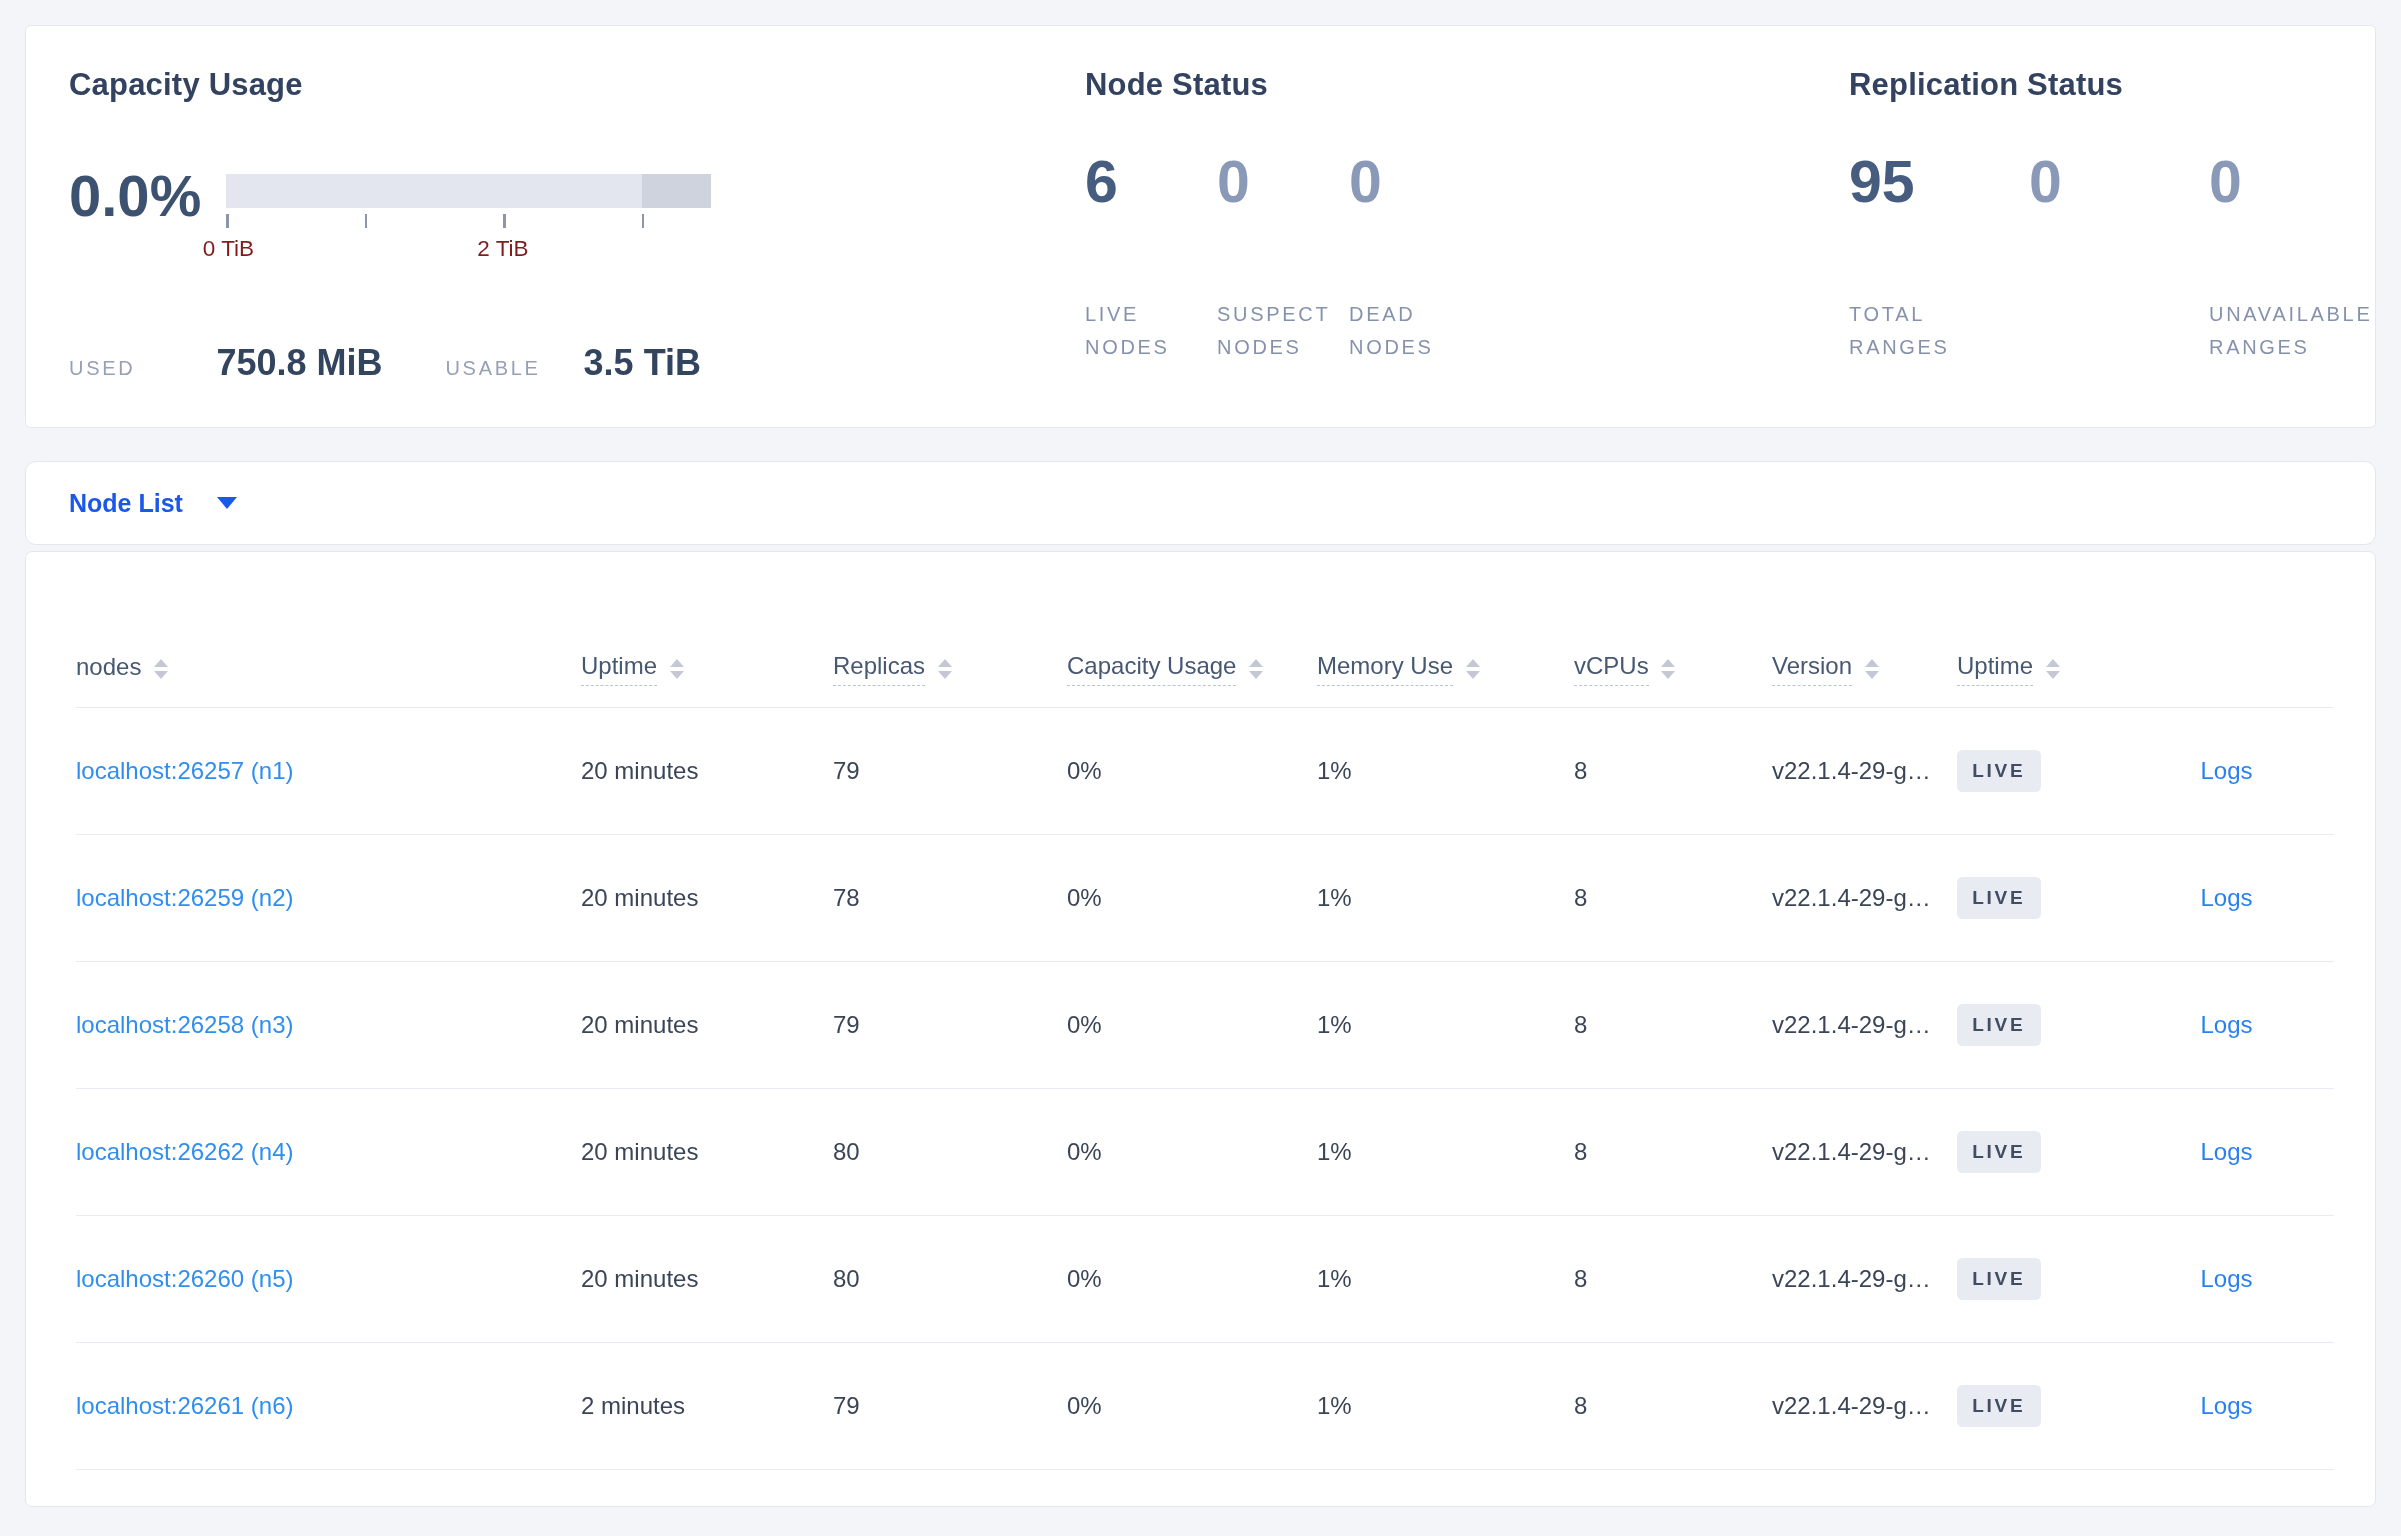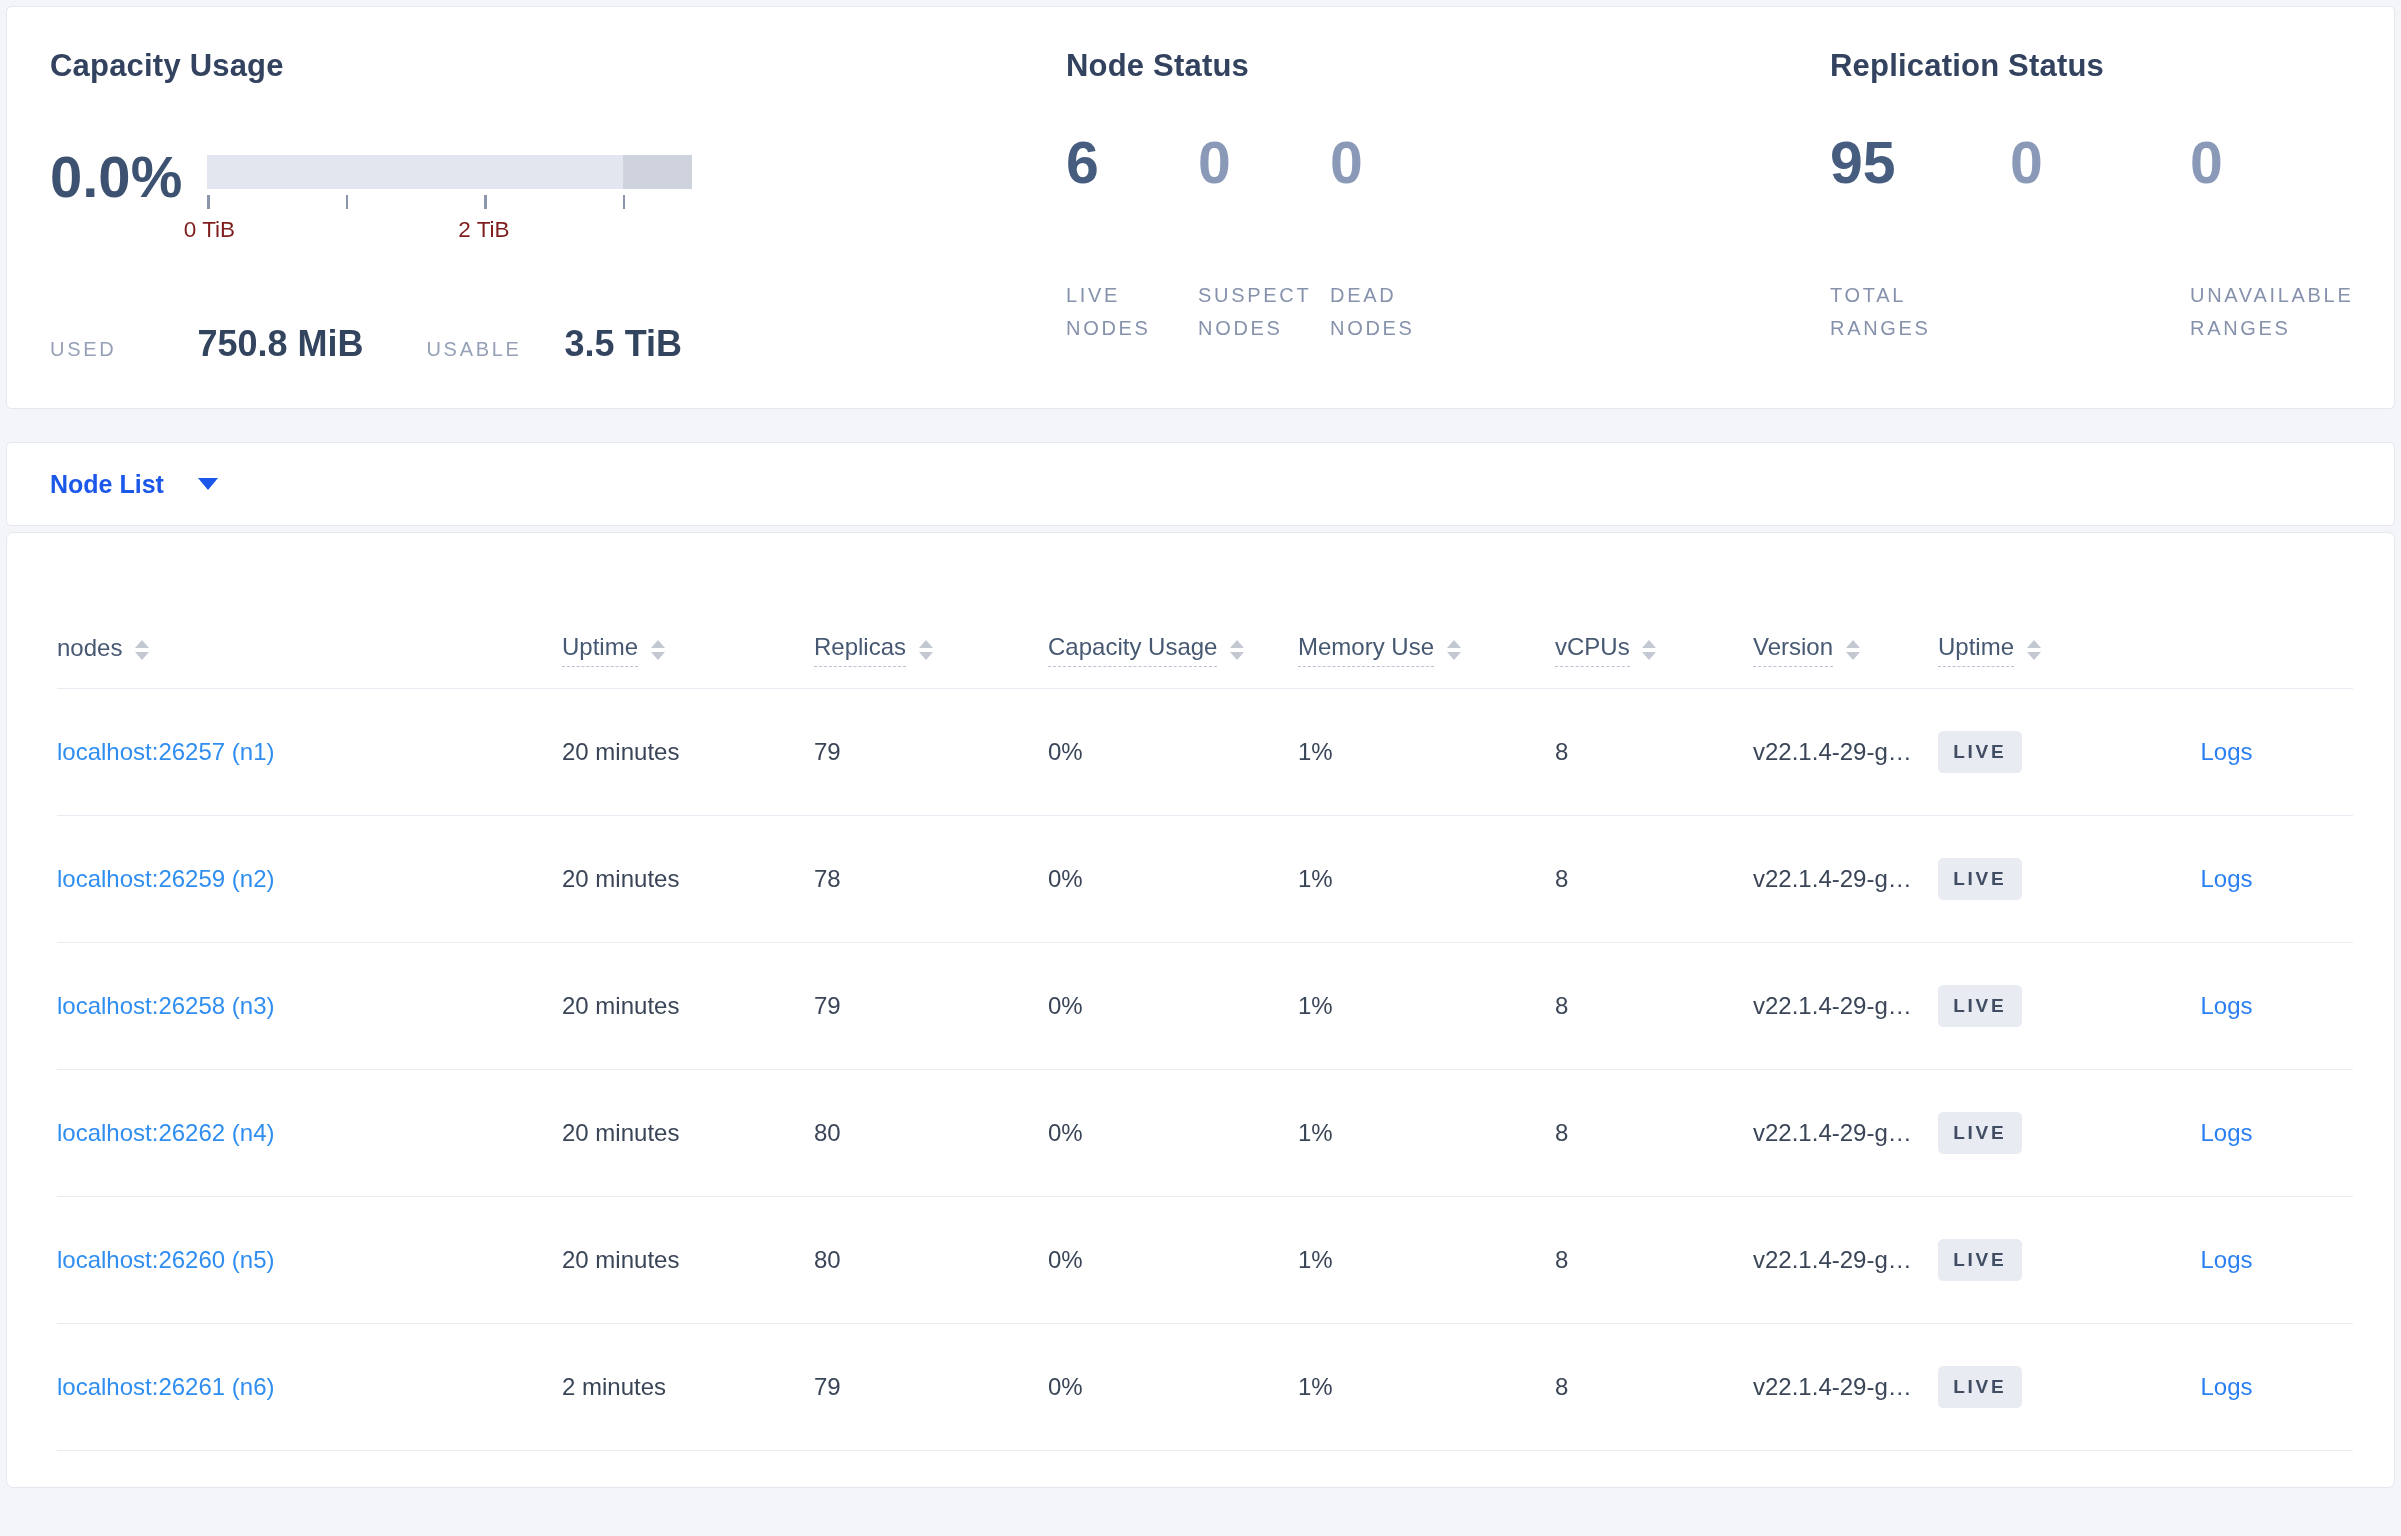--- a/index.html
+++ b/index.html
@@ -3,21 +3,21 @@
 <meta charset="utf-8">
 <style>
   * { box-sizing: border-box; margin: 0; padding: 0; }
   html,body { width: 2401px; height: 1536px; }
   body {
     font-family: "Liberation Sans", sans-serif;
     background: #f3f5f9;
     color: #3a4557;
     overflow: hidden;
   }
-  .page { padding: 6px; }
+  .page { padding: 25px; }
 
   .panel {
     background: #ffffff;
     border: 0.9px solid #e3e7ee;
     border-radius: 5.4px;
   }
 
   
   .summary-panel {
     height: 403px;
@@ -66,21 +66,21 @@
   }
   .stat-value.muted { color: #8b99b8; }
   .stat-label {
     margin-top: 83px; font-size: 20px; letter-spacing: 2.7px;
     color: #8692ac; line-height: 1.65; max-width: 135px;
   }
   .stat-col-wide .stat-label { max-width: 173px; }
 
   
   .view-bar {
-    margin-top: 33px; height: 84px; border-radius: 5px;
+    margin-top: 33px; height: 84px; border-radius: 11px;
     display: flex; align-items: center; padding: 0 43px;
   }
   .view-selector { display: flex; align-items: center; cursor: pointer; }
   .view-selector-label {
     font-size: 25px; font-weight: 600; color: #1b58e9;
   }
   .caret-down {
     width: 0; height: 0; margin-left: 34px;
     border-left: 10px solid transparent;
     border-right: 10px solid transparent;

